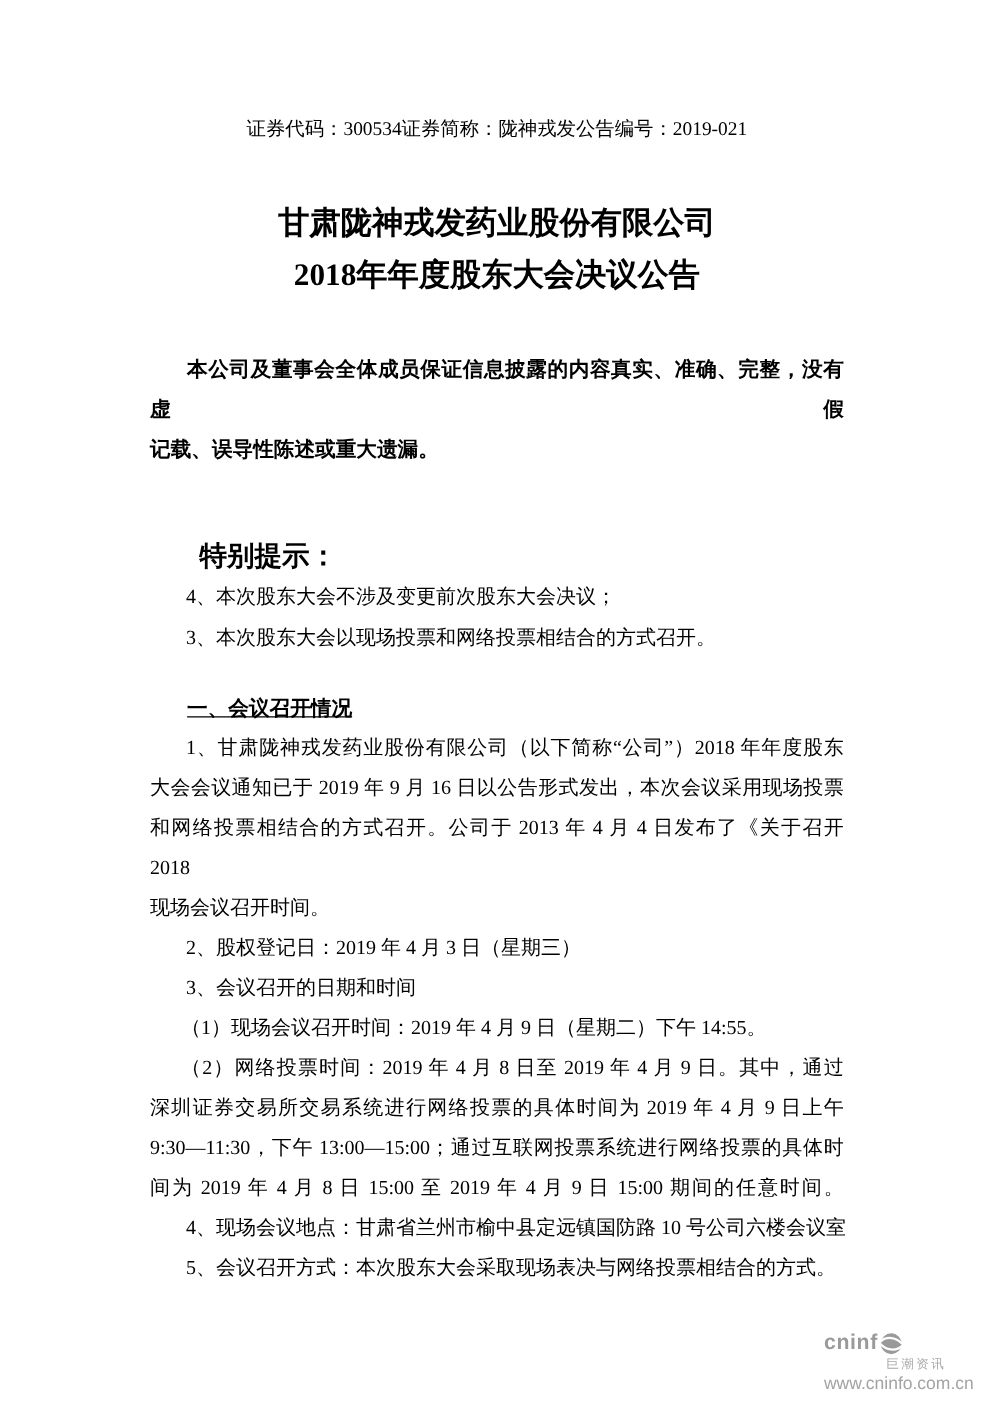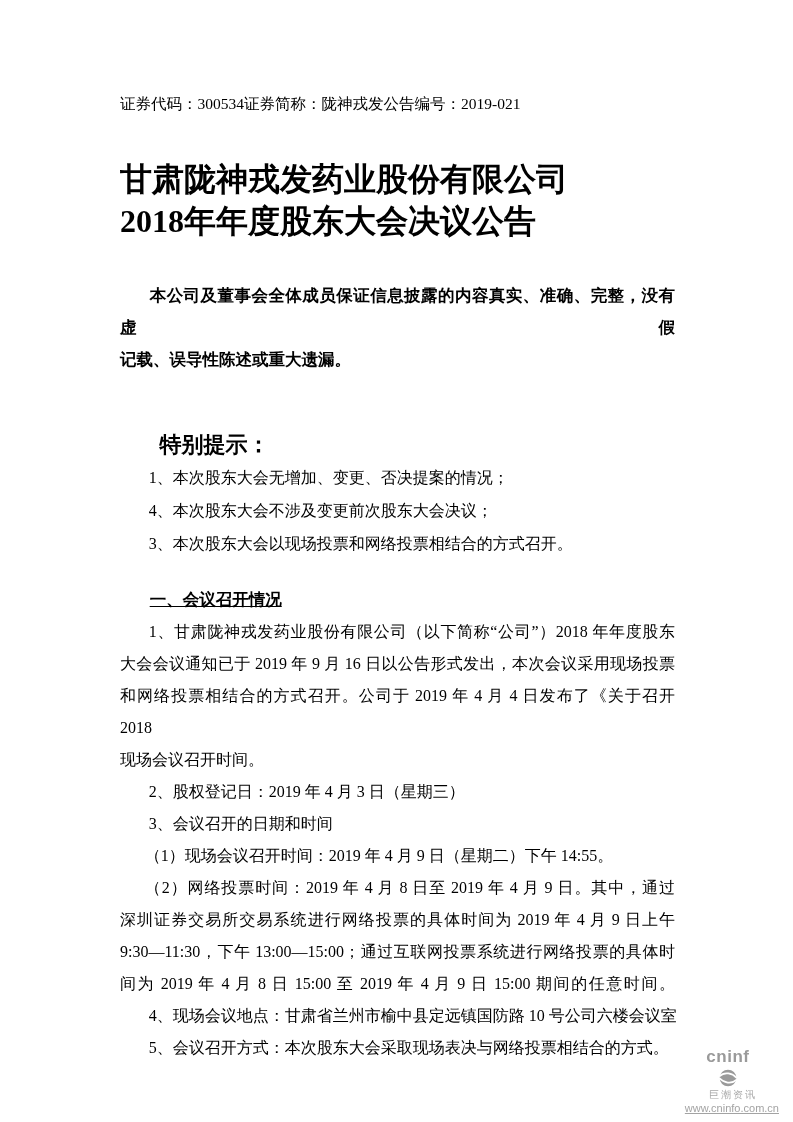--- a/index.html
+++ b/index.html
@@ -15,31 +15,31 @@
     overflow: hidden;
   }
   .content {
     position: absolute;
     left: 120px;
     top: 0;
     width: 555px;
   }
   .header-row {
     display: flex;
-    justify-content: flex-start;
+    justify-content: center;
     margin-top: 94px;
     font-size: 15.5px;
     line-height: 20px;
     white-space: nowrap;
   }
   .title-block { margin-top: 44px; }
   .title-line {
-    text-align: left;
+    text-align: center;
     font-weight: bold;
-    font-size: 32px;
+    font-size: 25px;
     line-height: 42px;
   }
   .disclaimer {
     margin-top: 38px;
     font-weight: bold;
     font-size: 16.5px;
     line-height: 32px;
   }
   .special-note { margin-top: 52px; }
   .sn-heading {
@@ -78,44 +78,42 @@
     right: 14px;
     bottom: 8px;
     font-family: "Liberation Sans", sans-serif;
     color: #a3a3a3;
     text-align: right;
     line-height: 1.1;
   }
   .wm-logo-row {
     display: flex;
     align-items: center;
-    justify-content: center;
+    justify-content: flex-start;
     gap: 1px;
     padding-right: 8px;
-    flex-direction: column;
   }
   .wm-logo-text {
     font-weight: bold;
     font-size: 17px;
     letter-spacing: 0.5px;
     color: #9a9a9a;
   }
   .wm-swirl { width: 20px; height: 20px; display: block; }
   .wm-cn {
     font-size: 10px;
     letter-spacing: 2px;
     color: #a8a8a8;
     padding-right: 22px;
     margin-top: 1px;
   }
   .wm-url {
-    font-size: 11px;
+    font-size: 14px;
     color: #a3a3a3;
     margin-top: 2px;
-    text-decoration: underline;
   }
 </style>
 </head>
 <body>
 
 <div class="page">
   <div class="content">
 
     <div class="header-row">
       <span>证券代码：300534</span>
@@ -128,32 +126,31 @@
       <div class="title-line">2018年年度股东大会决议公告</div>
     </div>
 
     <div class="disclaimer">
       <div class="jline ind">本公司及董事会全体成员保证信息披露的内容真实、准确、完整，没有虚假</div>
       <div>记载、误导性陈述或重大遗漏。</div>
     </div>
 
     <div class="special-note">
       <div class="sn-heading">特别提示：</div>
-      <div class="sn-item">1、本次股东大会无增加、变更、否决提案的情况；</div>
       <div class="sn-item">4、本次股东大会不涉及变更前次股东大会决议；</div>
       <div class="sn-item">3、本次股东大会以现场投票和网络投票相结合的方式召开。</div>
     </div>
 
     <div class="section">
       <div class="sec-heading">一、会议召开情况</div>
 
       <div>
         <div class="bline jline ind">1、甘肃陇神戎发药业股份有限公司（以下简称“公司”）2018 年年度股东</div>
         <div class="bline jline">大会会议通知已于 2019 年 9 月 16 日以公告形式发出，本次会议采用现场投票</div>
-        <div class="bline jline">和网络投票相结合的方式召开。公司于 2019 年 4 月 4 日发布了《关于召开 2018</div>
+        <div class="bline jline">和网络投票相结合的方式召开。公司于 2013 年 4 月 4 日发布了《关于召开 2018</div>
         <div class="bline">现场会议召开时间。</div>
       </div>
 
       <div class="bline ind oneline">2、股权登记日：2019 年 4 月 3 日（星期三）</div>
       <div class="bline ind oneline">3、会议召开的日期和时间</div>
       <div class="bline ind-paren oneline">（1）现场会议召开时间：2019 年 4 月 9 日（星期二）下午 14:55。</div>
 
       <div>
         <div class="bline jline ind-paren">（2）网络投票时间：2019 年 4 月 8 日至 2019 年 4 月 9 日。其中，通过</div>
         <div class="bline jline">深圳证券交易所交易系统进行网络投票的具体时间为 2019 年 4 月 9 日上午</div>

